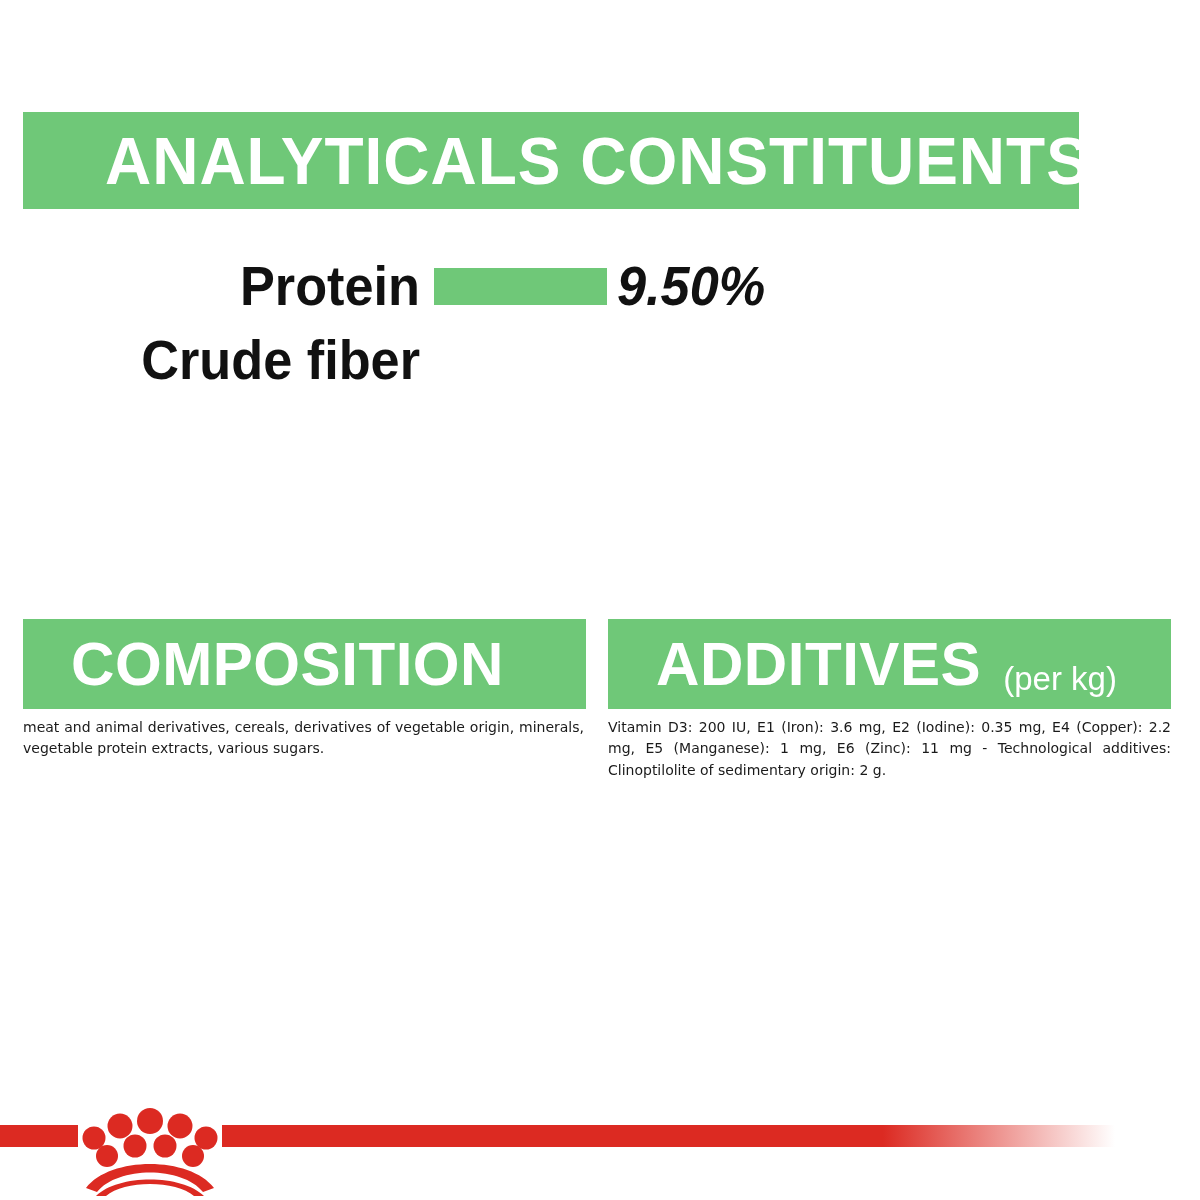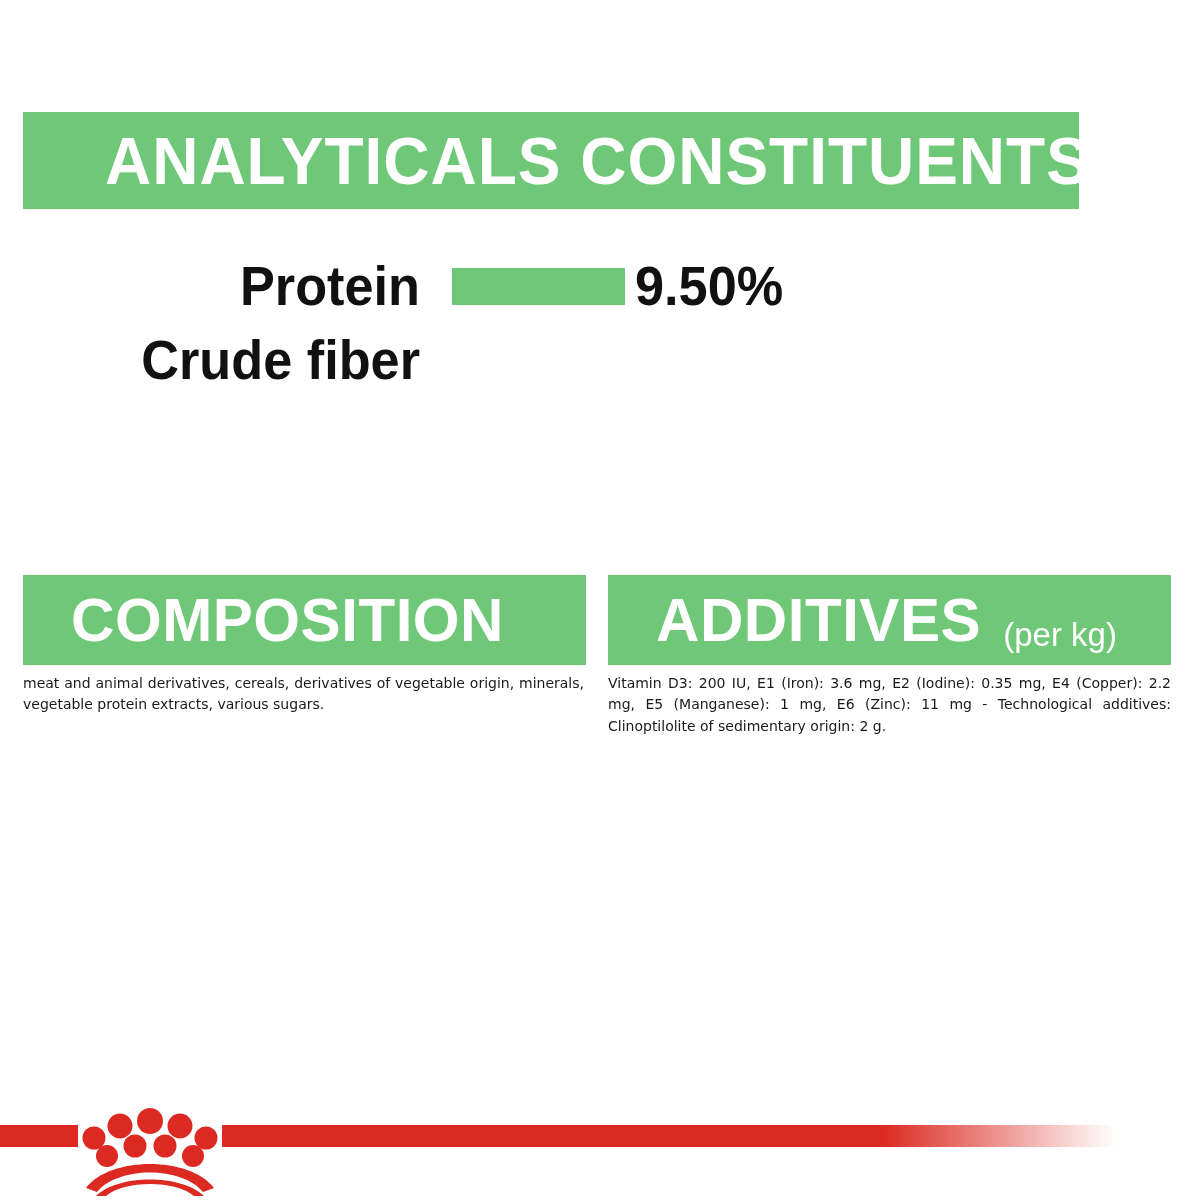--- a/index.html
+++ b/index.html
@@ -65,23 +65,24 @@
     font-family: "Liberation Sans Narrow", "Liberation Sans", sans-serif;
     font-size: 55px;
     font-weight: bold;
     color: #111111;
     line-height: 1;
     transform: scaleX(0.95);
     transform-origin: right center;
     white-space: nowrap;
   }
   .bar-wrap {
-    margin-left: 32px;
+    margin-left: 14px;
     display: flex;
     align-items: center;
+    font-style: italic;
   }
   .bar {
     background: #6FC878;
     height: 37px;
     flex: 0 0 auto;
   }
   .row-value {
     font-family: "Liberation Sans Narrow", "Liberation Sans", sans-serif;
     font-size: 55px;
     font-weight: bold;
@@ -90,21 +91,21 @@
     margin-left: 10px;
     transform: scaleX(0.95);
     transform-origin: left center;
     white-space: nowrap;
   }
 
   
   .columns {
     position: absolute;
     left: 23px;
-    top: 575px;
+    top: 619px;
     width: 1155px;
     display: flex;
     gap: 22px;
   }
   .col {
     width: 563px;
   }
   .col-header {
     background: #6FC878;
     height: 90px;

